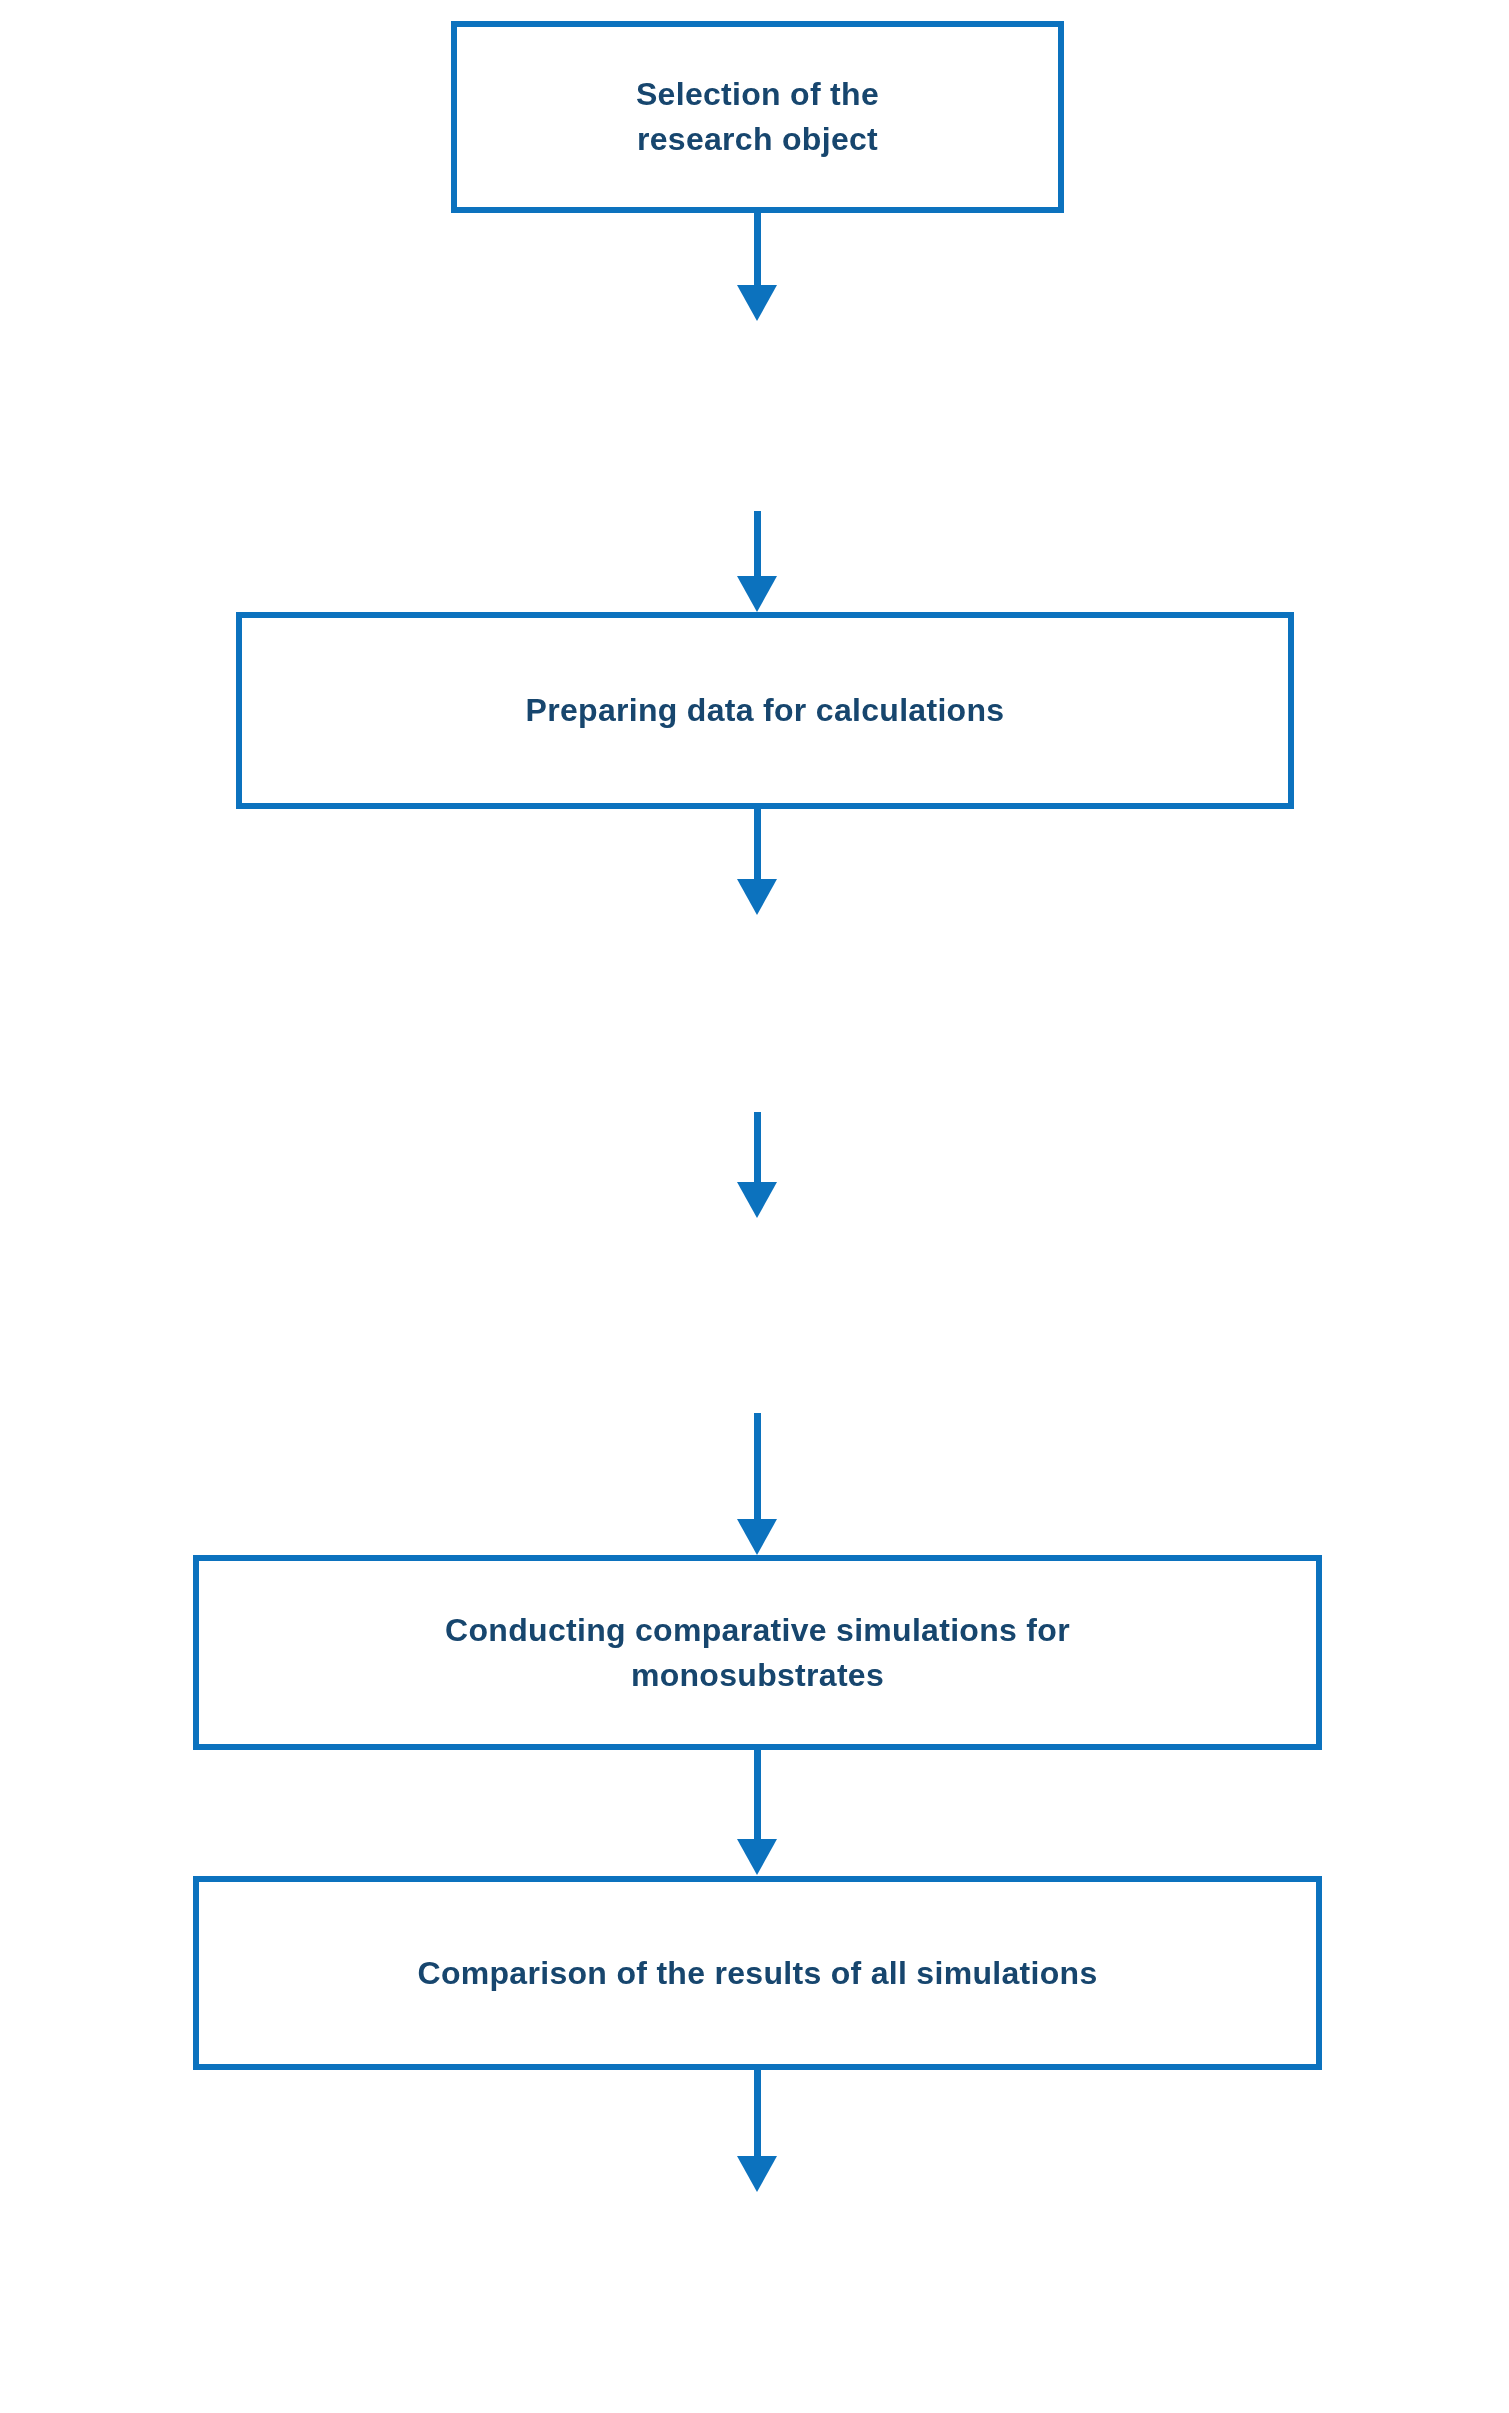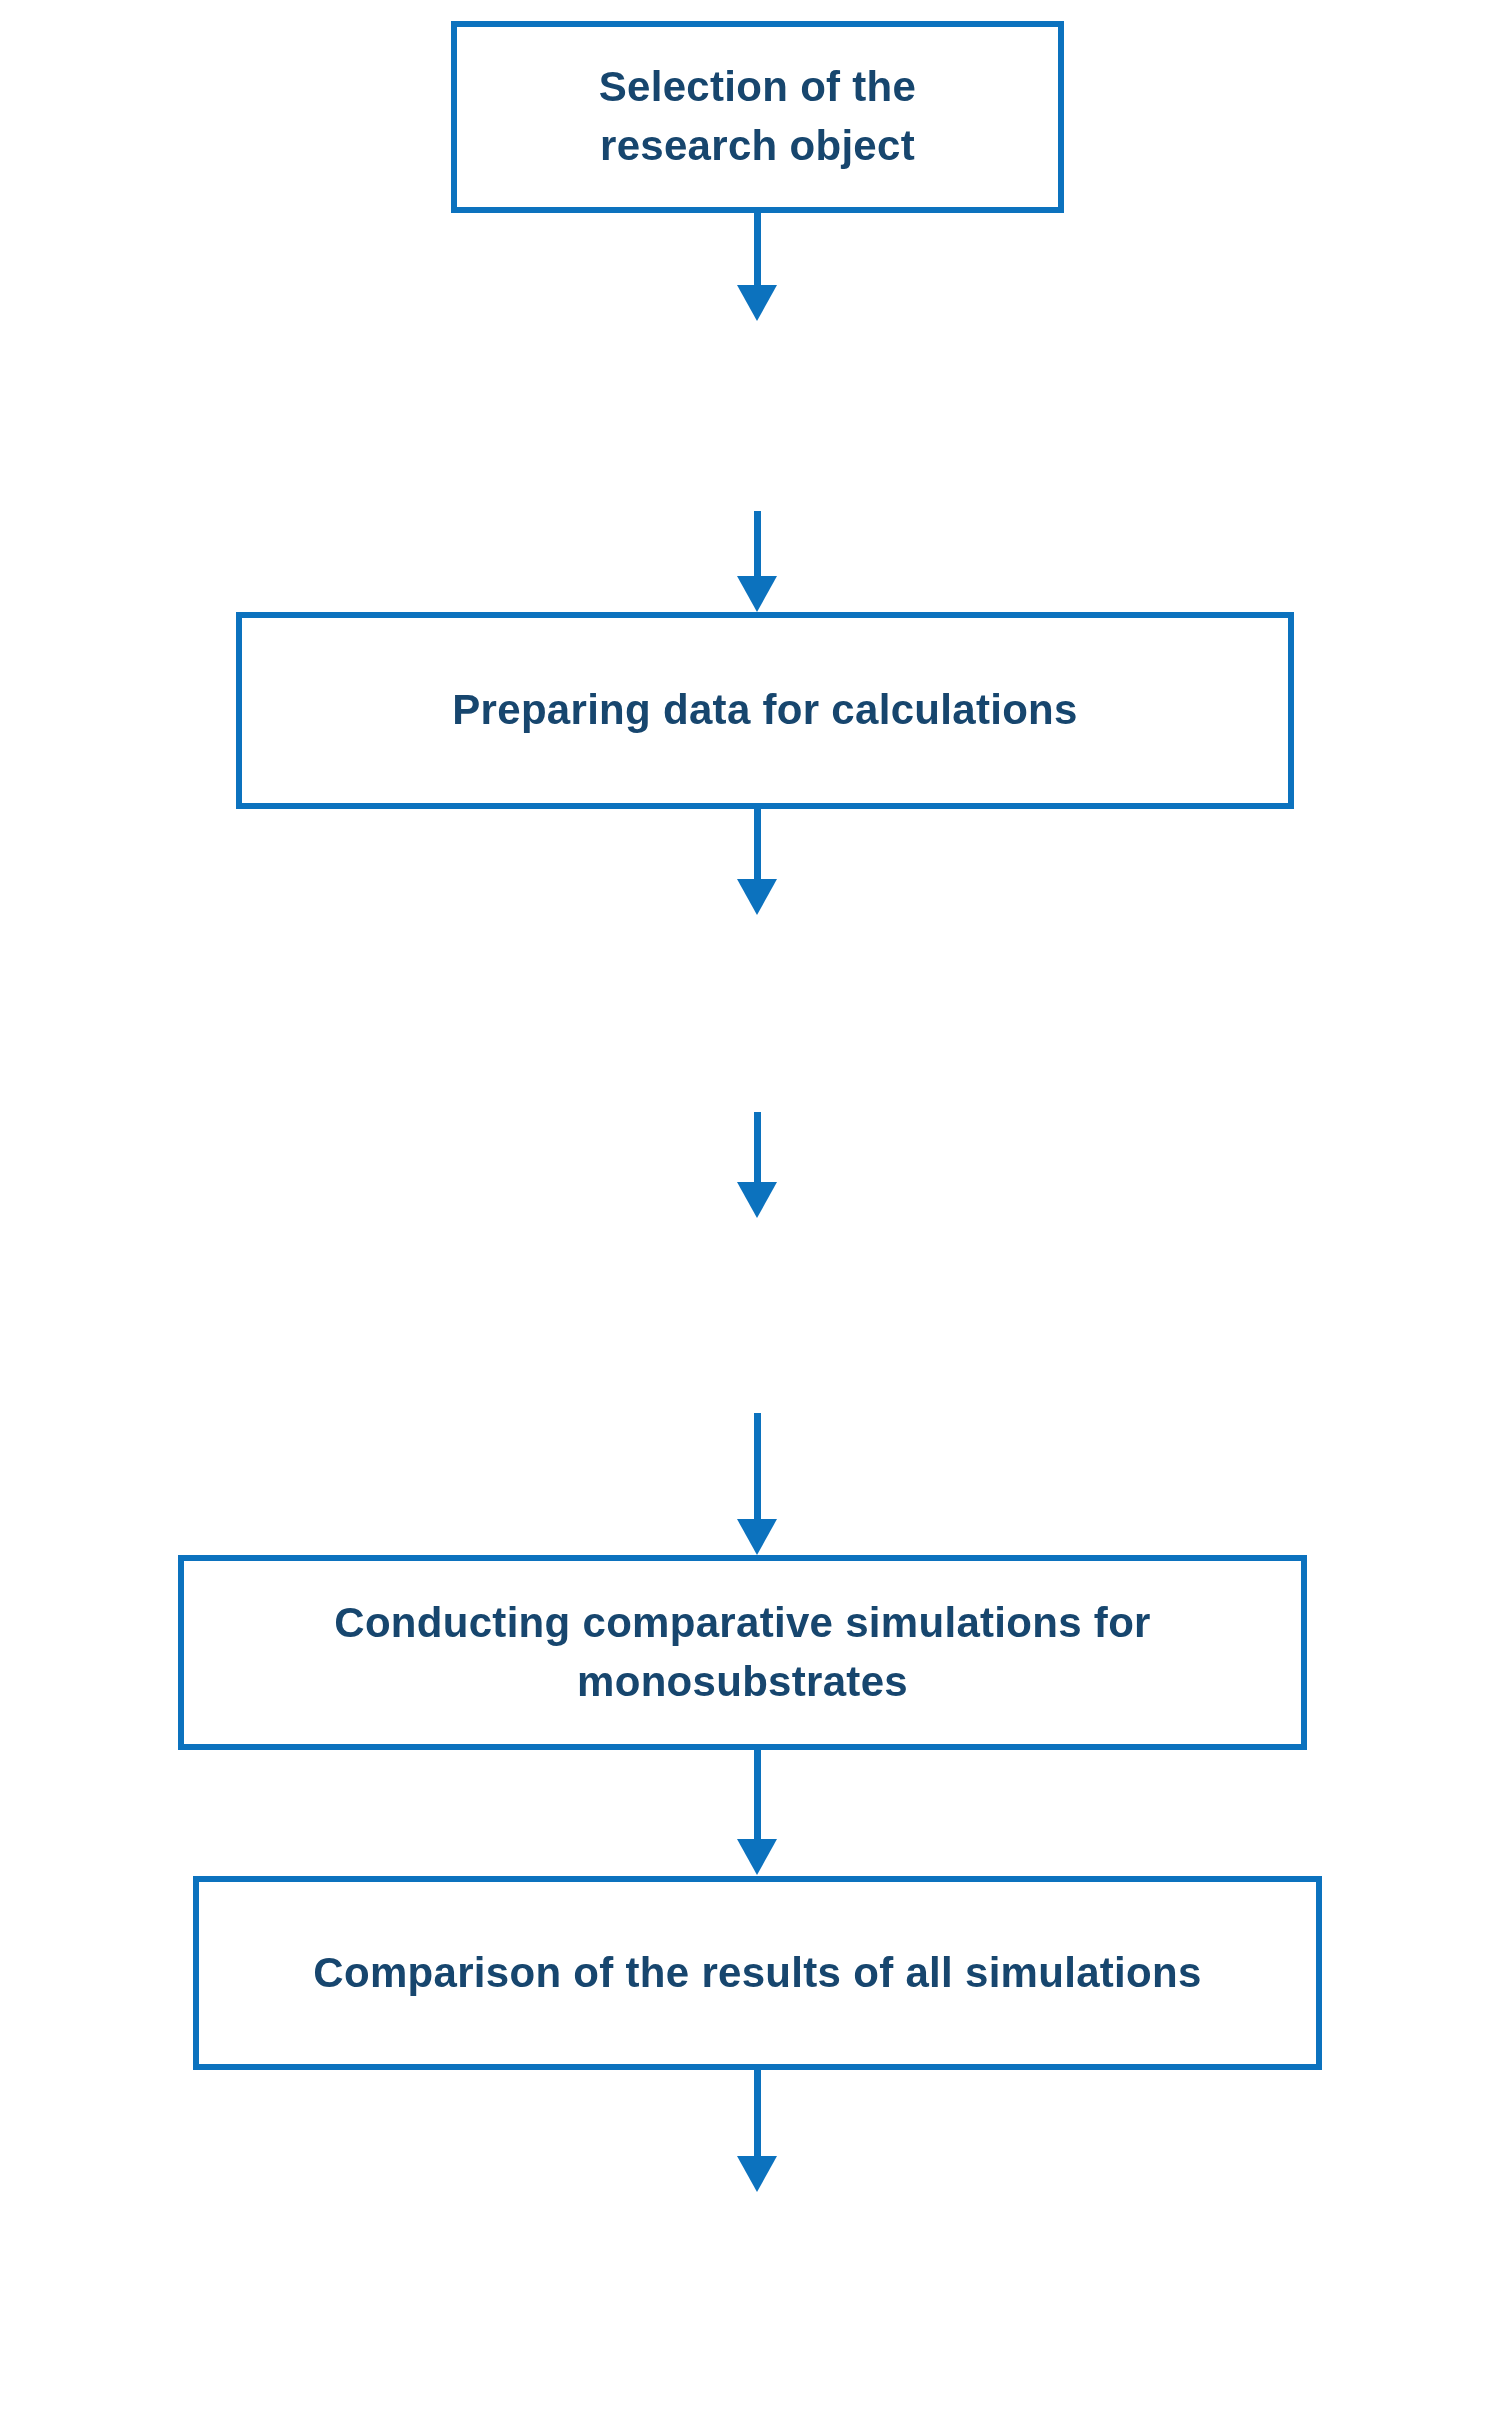--- a/index.html
+++ b/index.html
@@ -22,33 +22,33 @@
   .flow-box {
     position: absolute;
     border: 6.9px solid var(--accent);
     background: var(--bg);
     display: flex;
     align-items: center;
     justify-content: center;
     text-align: center;
     color: var(--text);
     font-weight: bold;
-    font-size: 42px;
+    font-size: 32px;
     line-height: 1.4;
     letter-spacing: 0.3px;
     white-space: pre-line;
     padding: 0 16.5px;
   }
 
   .b1 { left: 451px;  top: 20.6px;   width: 613px;  height: 192px; }
   .b2 { left: 27.4px;   top: 321px;  width: 1460px; height: 190px; }
   .b3 { left: 228px;  top: 612px;  width: 1058px; height: 197px; margin-left: 8px; }
   .b4 { left: 228px;  top: 915px; width: 1058px; height: 197px; }
   .b5 { left: 29px;   top: 1218px; width: 1457px; height: 195px; }
-  .b6 { left: 178px;  top: 1555px; width: 1129px; height: 195px; }
+  .b6 { left: 193px;  top: 1555px; width: 1129px; height: 195px; }
   .b7 { left: 193px;  top: 1876px; width: 1129px; height: 194px; }
   .b8 { left: 434px;  top: 2192px; width: 648px;  height: 202px; }
 
   .arrow { position: absolute; left: 737px; width: 41px; }
   .a1 { top: 211px;  height: 110px; }
   .a2 { top: 511px;  height: 101px; }
   .a3 { top: 809px; height: 106px; }
   .a4 { top: 1112px; height: 106px; }
   .a5 { top: 1413px; height: 142px; }
   .a6 { top: 1749px; height: 126px; }

